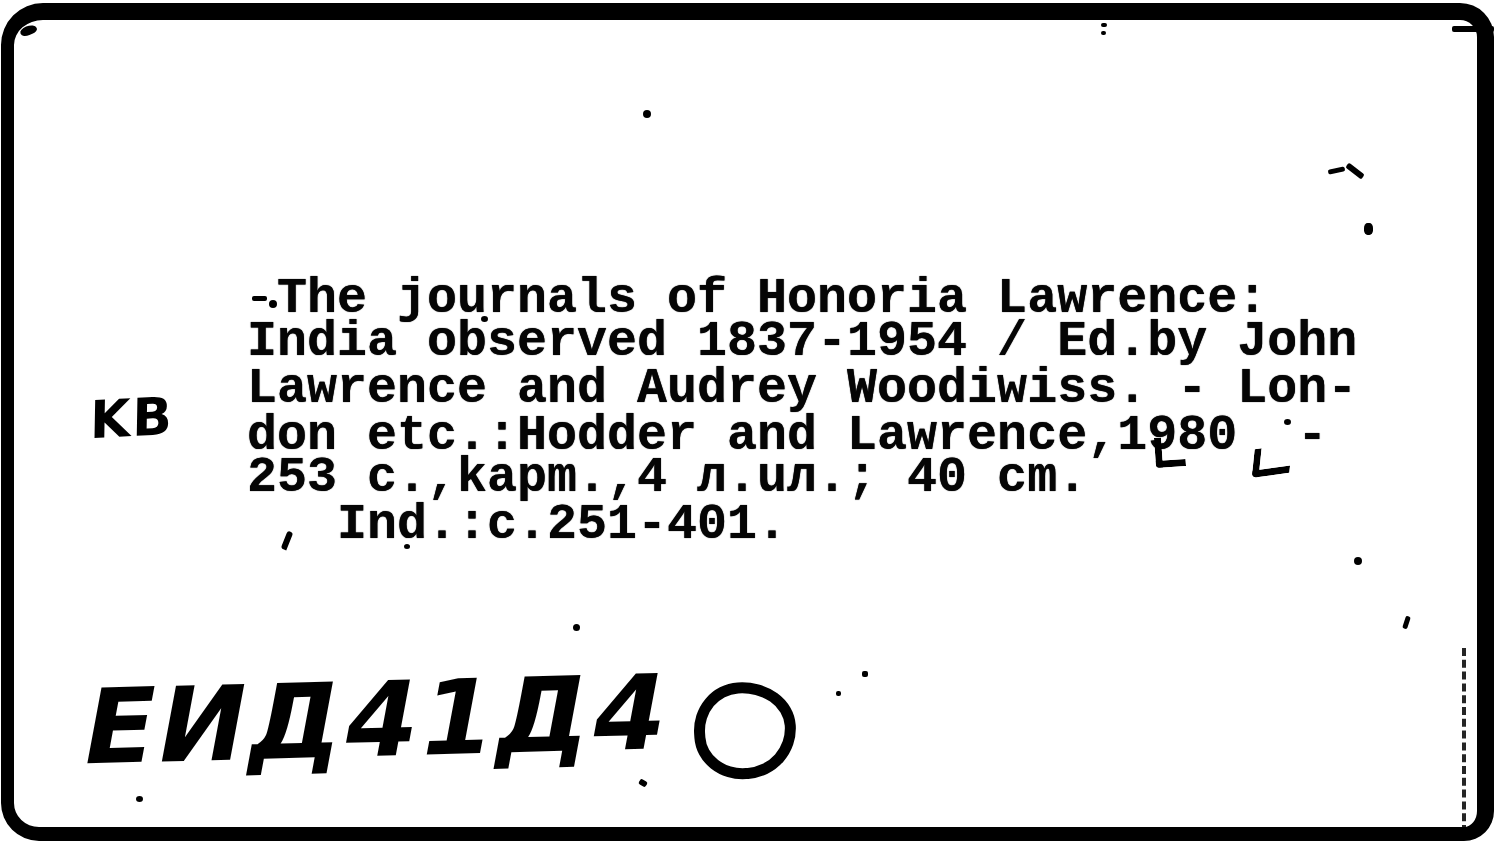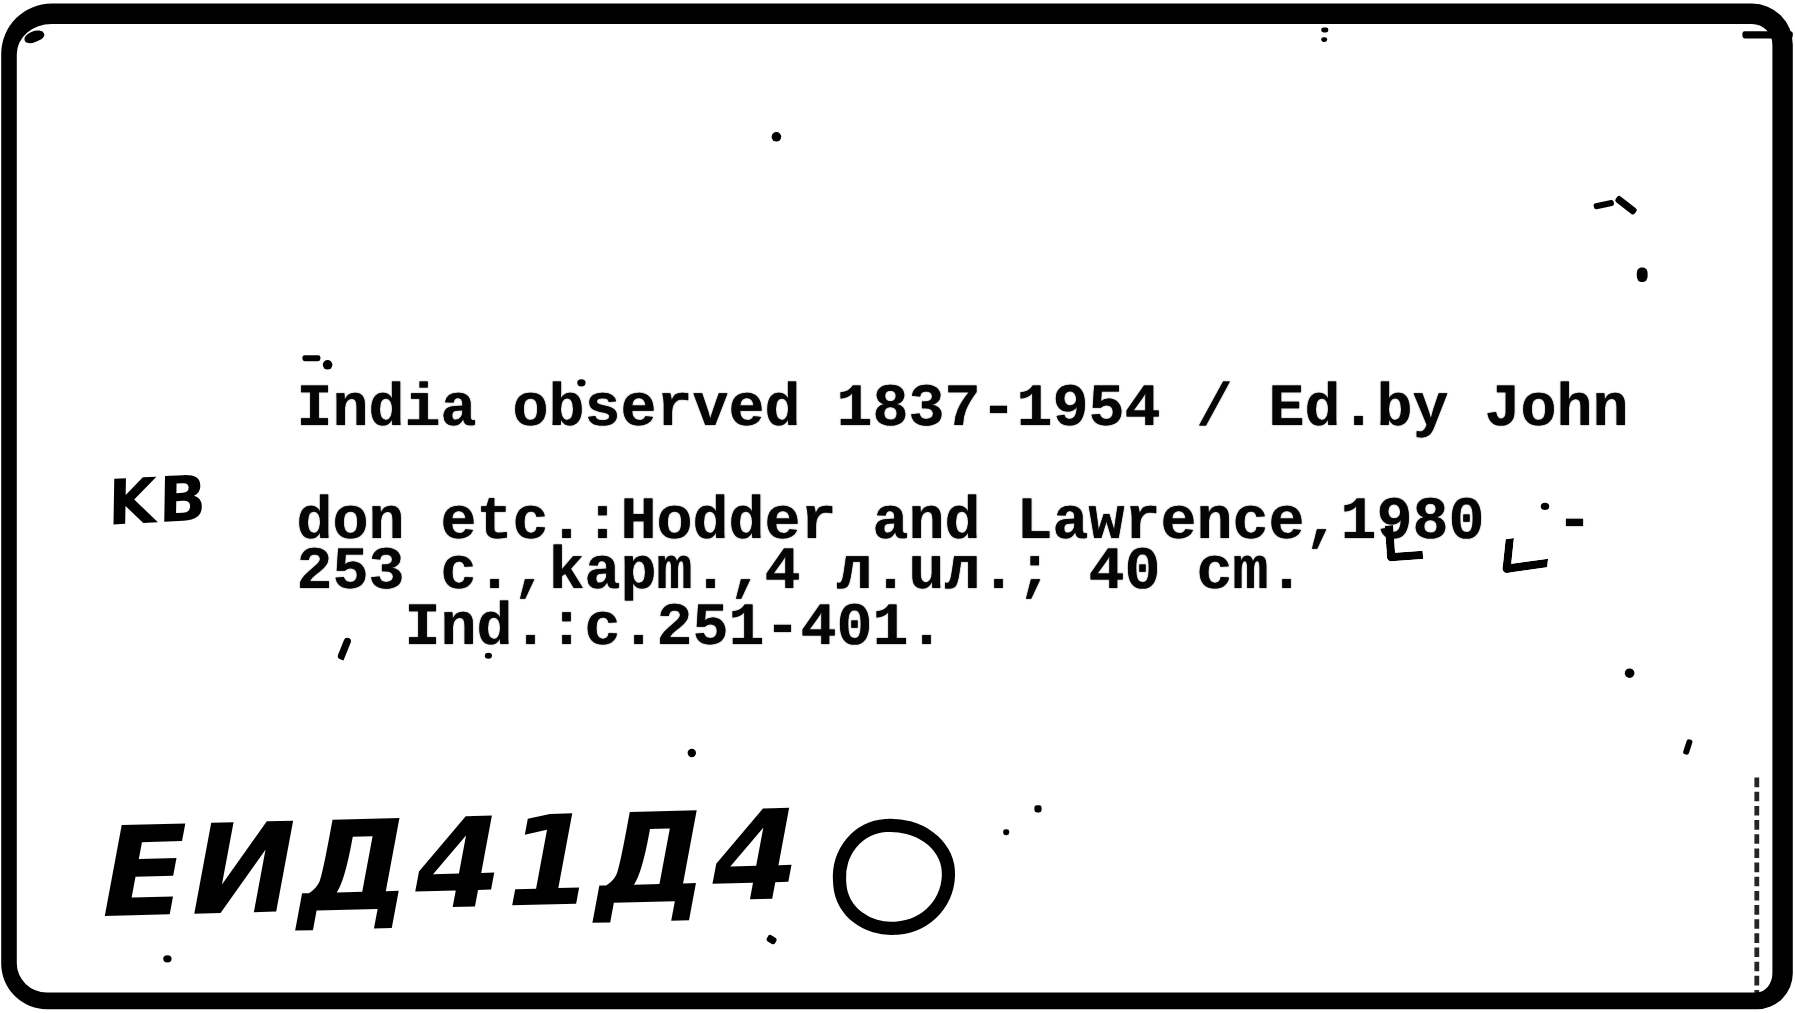--- a/index.html
+++ b/index.html
@@ -129,21 +129,23 @@
 </head>
 <body>
 
 <div class="scan">
 
   <div class="card-border"></div>
   <div class="inner-dash-right"></div>
 
   <div class="shelf-code">KB</div>
 
+  <div class="type-line l1"> The journals of Honoria Lawrence:</div>
   <div class="type-line l2">India observed 1837-1954 / Ed.by John</div>
+  <div class="type-line l3">Lawrence and Audrey Woodiwiss. - Lon-</div>
   <div class="type-line l4">don etc.:Hodder and Lawrence,1980  -</div>
   <div class="type-line l5">253 c.,kapm.,4 л.uл.; 40 cm.</div>
   <div class="type-line l6">   Ind.:c.251-401.</div>
 
   <div class="bracket bracket-left"></div>
   <div class="bracket bracket-right"></div>
 
   <div class="comma-tick"></div>
 
   <div class="call-number">ЕИД41Д4</div>

